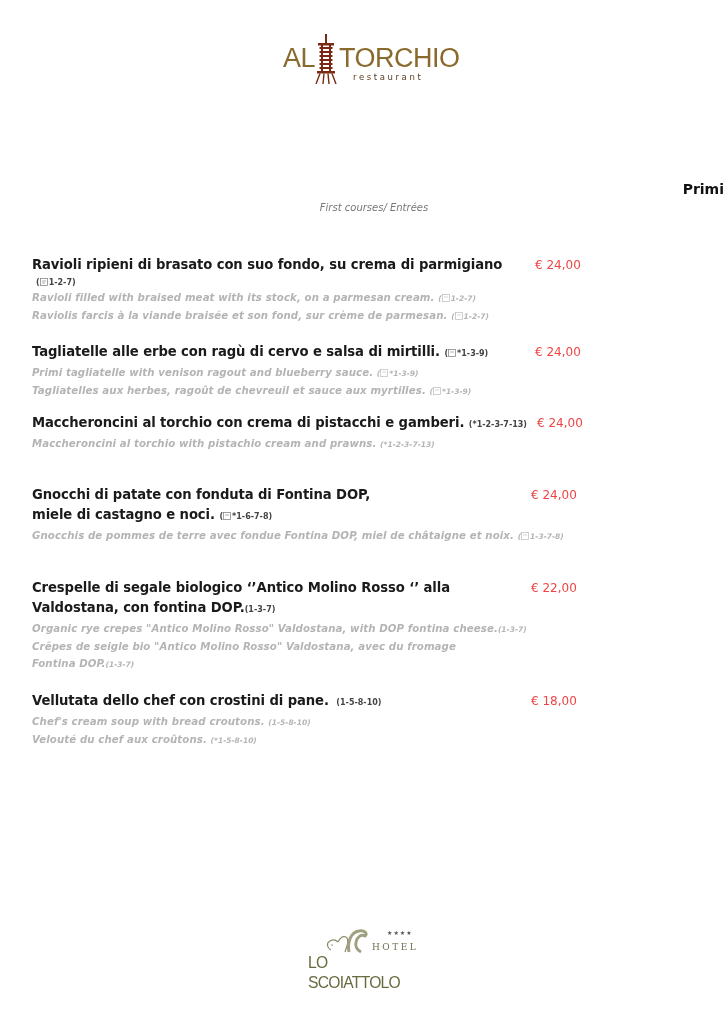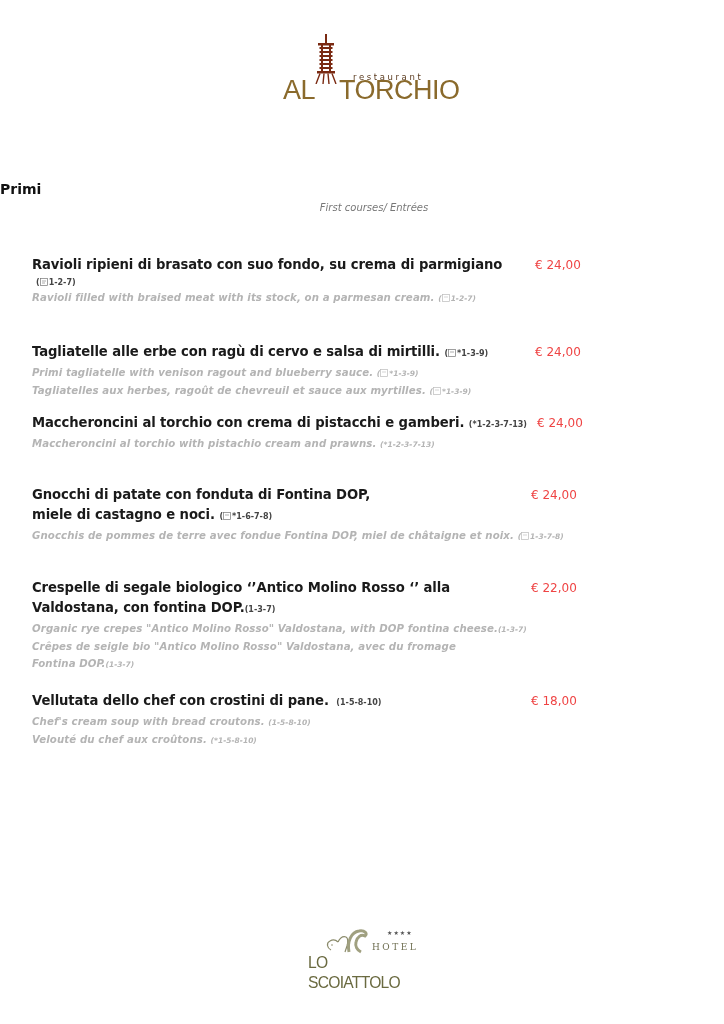--- a/index.html
+++ b/index.html
@@ -23,21 +23,20 @@
       height: 52px;
     }
     .logo-top .word {
       position: absolute;
       top: 11px;
       font-family: "Liberation Sans", sans-serif;
       font-size: 27px;
       letter-spacing: -0.5px;
       color: #8a6a2c;
       line-height: 27px;
-      margin-top: 32px;
     }
     .logo-top .al { left: 0px; }
     .logo-top .torchio { left: 56px; }
     .logo-top .press {
       position: absolute;
       left: 32px;
       top: 0px;
       width: 22px;
       height: 50px;
     }
@@ -49,21 +48,21 @@
       font-size: 8.5px;
       letter-spacing: 2.6px;
       color: #5a3a1e;
     }
 
     .section-title {
       position: absolute;
       left: 0;
       width: 724px;
       top: 181px;
-      text-align: left;
+      text-align: right;
       font-family: "DejaVu Sans", sans-serif;
       font-weight: bold;
       font-size: 14px;
       color: #111;
     }
     .section-subtitle {
       position: absolute;
       left: 0;
       width: 724px;
       top: 202px;
@@ -200,20 +199,27 @@
         <line x1="2" y1="5" x2="5" y2="5" stroke="#777" stroke-width="0.6"></line>
       </svg><span class="allergen">1-2-7)</span>
   </div>
   <div class="tr">
     <span>Ravioli filled with braised meat with its stock, on a parmesan cream.</span>
     <span class="allergen">(<svg class="memo" viewBox="0 0 8 8">
           <rect x="0.5" y="0.5" width="7" height="7" fill="none" stroke="#bbb" stroke-width="0.7"></rect>
           <line x1="2" y1="3" x2="6" y2="3" stroke="#bbb" stroke-width="0.6"></line>
         </svg><span>1-2-7)</span></span>
   </div>
+  <div class="tr">
+    <span>Raviolis farcis à la viande braisée et son fond, sur crème de parmesan.</span>
+    <span class="allergen">(<svg class="memo" viewBox="0 0 8 8">
+          <rect x="0.5" y="0.5" width="7" height="7" fill="none" stroke="#bbb" stroke-width="0.7"></rect>
+          <line x1="2" y1="3" x2="6" y2="3" stroke="#bbb" stroke-width="0.6"></line>
+        </svg><span>1-2-7)</span></span>
+  </div>
 </div>
 <div class="price" style="left:535px;top:255px;">€ 24,00</div>
 
 <div class="item" style="top:342px;">
   <div class="it">
     <span>Tagliatelle alle erbe con ragù di cervo e salsa di mirtilli.</span>
     <span class="allergen">(<svg class="memo" viewBox="0 0 8 8">
           <rect x="0.5" y="0.5" width="7" height="7" fill="none" stroke="#777" stroke-width="0.7"></rect>
           <line x1="2" y1="3" x2="6" y2="3" stroke="#777" stroke-width="0.6"></line>
         </svg><span>*1-3-9)</span></span>

